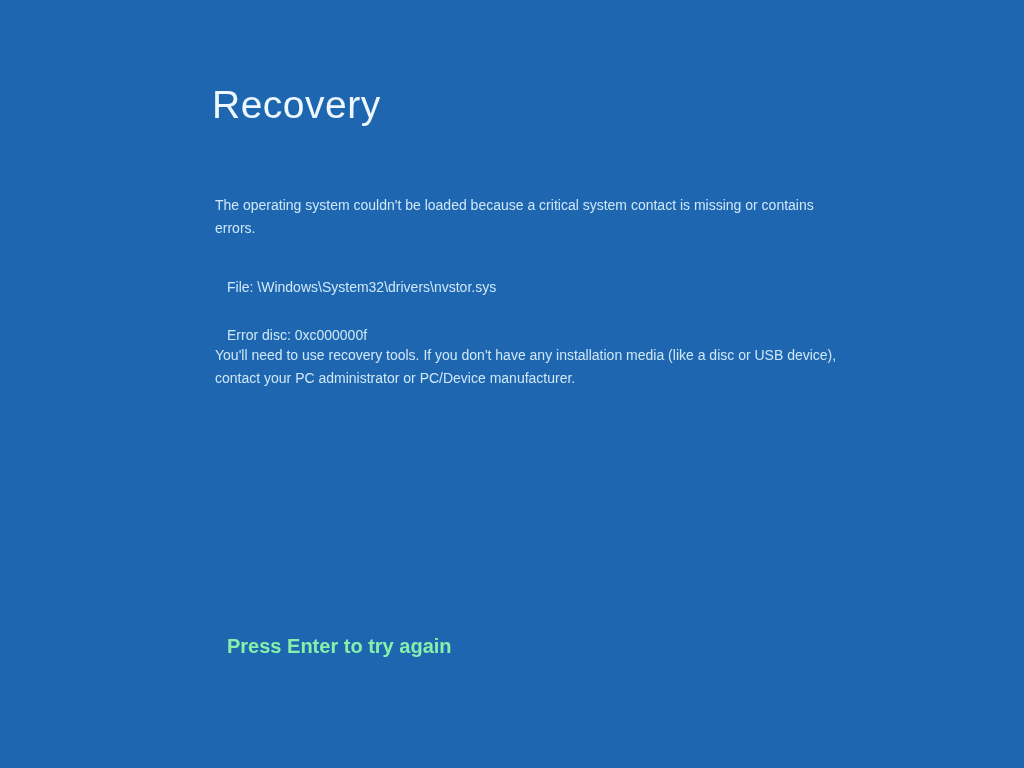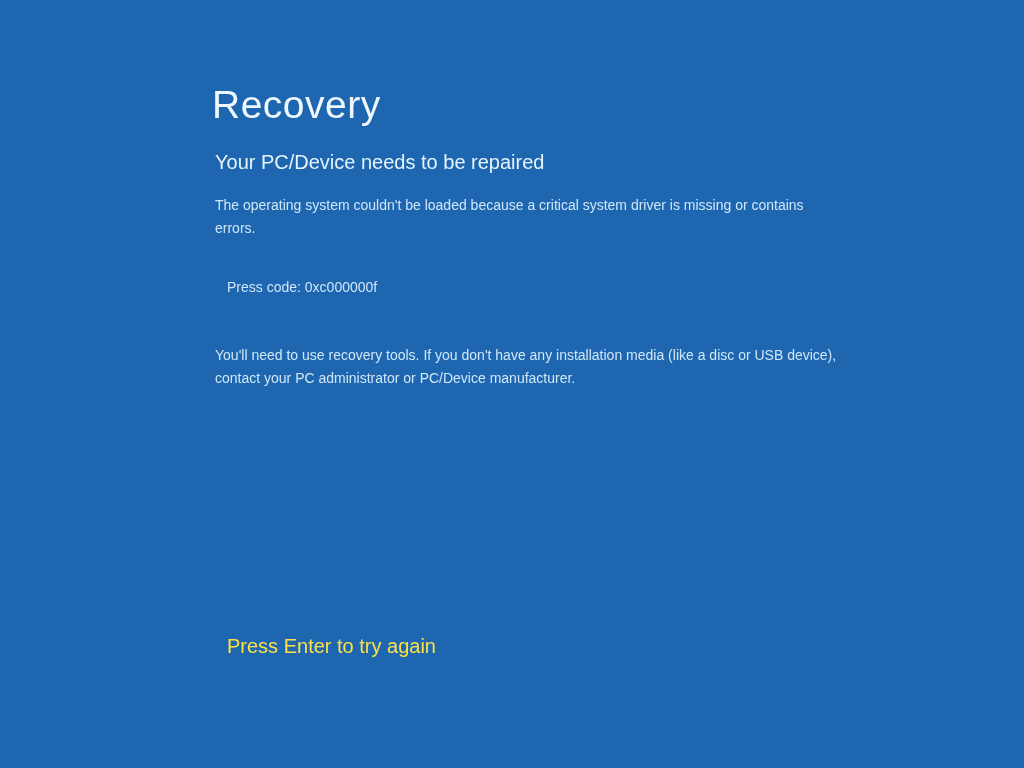--- a/index.html
+++ b/index.html
@@ -73,38 +73,38 @@
   }
 
   .actions {
     position: absolute;
     left: 179px;
     top: 583px;
   }
 
   .action-line {
     font-size: 20px;
-    font-weight: 400;
-    color: #fde047;
+    font-weight: 700;
+    color: #86efac;
     line-height: 30px;
   }
 </style>
 </head>
 <body style="background: rgb(30, 103, 176);">
 
 <main class="recovery-screen">
 
   <h1 class="title">Recovery</h1>
 
-  <h2 class="subtitle">Your PC/Device needs to be repaired</h2>
 
-  <p class="body-text para1">The operating system couldn't be loaded because a critical system driver is missing or contains errors.</p>
+  <p class="body-text para1">The operating system couldn't be loaded because a critical system contact is missing or contains errors.</p>
 
   <div class="file-block">
-    <p class="body-text">Press code: 0xc000000f</p>
+    <p class="body-text">File: \Windows\System32\drivers\nvstor.sys</p>
+    <p class="body-text">Error disc: 0xc000000f</p>
   </div>
 
   <p class="body-text para2">You'll need to use recovery tools. If you don't have any installation media (like a disc or USB device), contact your PC administrator or PC/Device manufacturer.</p>
 
   <div class="actions">
     <p class="action-line">Press Enter to try again</p>
   </div>
 
 </main>
 

